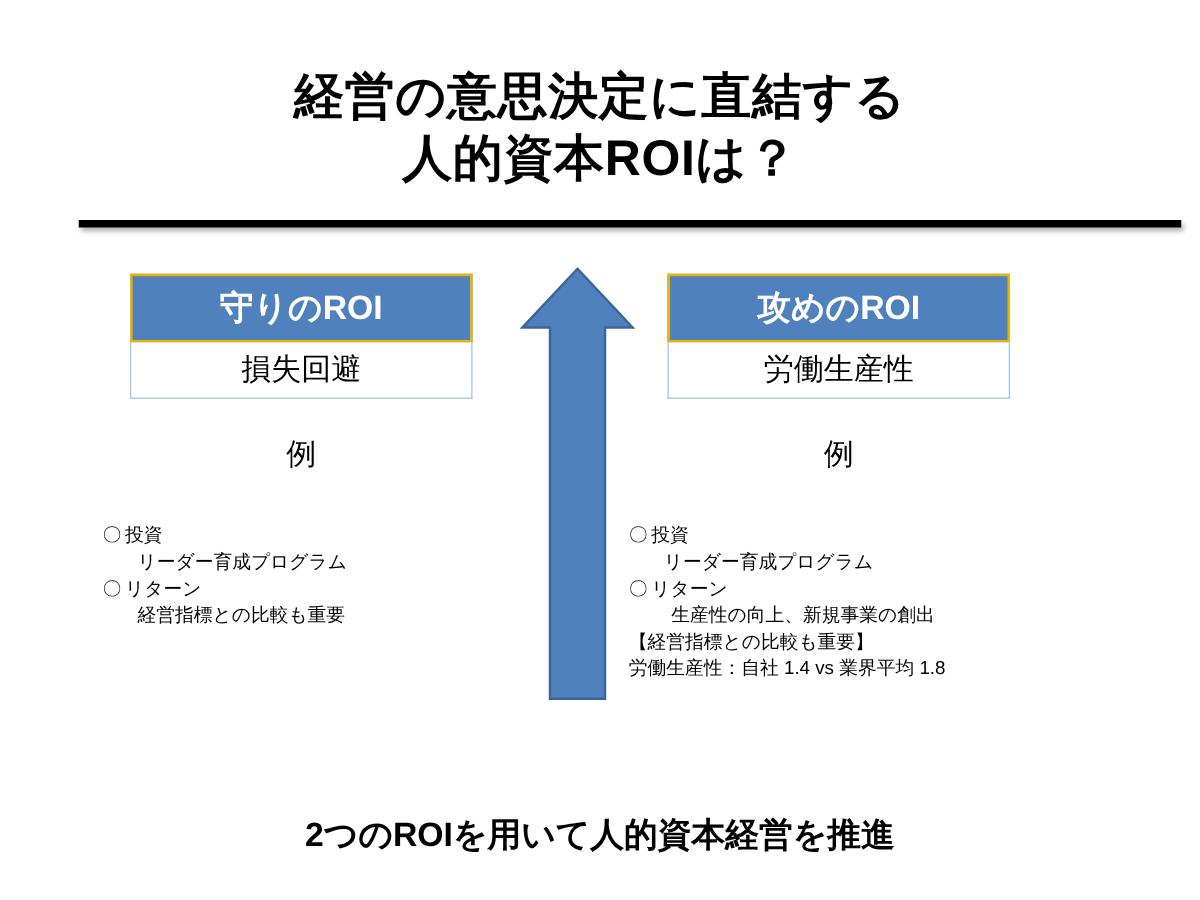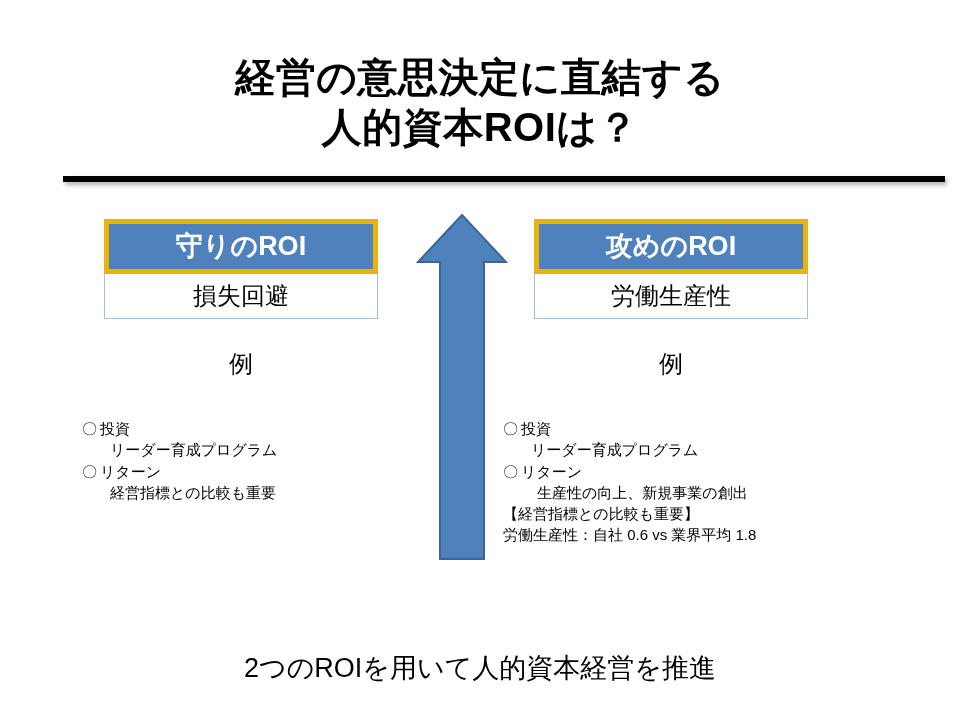--- a/index.html
+++ b/index.html
@@ -52,21 +52,21 @@
     position: absolute;
     top: 219px;
     width: 274px;
   }
   .roi-box.left  { left: 104px; }
   .roi-box.right { left: 534px; }
 
   .roi-head {
     height: 55px;
     background: #4F81BD;
-    border: 5px solid #eab308;
+    border: 2px solid #eab308;
     box-sizing: border-box;
     color: #FFFFFF;
     font-size: 27px;
     font-weight: bold;
     display: flex;
     align-items: center;
     justify-content: center;
     line-height: 1;
   }
   .roi-sub {
@@ -120,21 +120,21 @@
   .bullet { display: inline-block; margin-right: 3px; }
 
   
   .footer {
     position: absolute;
     left: 60px;
     top: 654px;
     width: 840px;
     text-align: center;
     font-size: 27px;
-    font-weight: normal;
+    font-weight: bold;
     color: #000000;
     line-height: 1.1;
     white-space: nowrap;
   }
 </style>
 </head>
 <body>
 
 <div id="slide">
 
@@ -190,19 +190,19 @@
     <span class="ln">
       <span class="bullet">〇</span><span>リターン</span>
     </span>
     <span class="ln indent2">
       <span>生産性の向上、新規事業の創出</span>
     </span>
     <span class="ln">
       <span>【経営指標との比較も重要】</span>
     </span>
     <span class="ln">
-      <span>労働生産性：自社 0.6 vs 業界平均 1.8</span>
+      <span>労働生産性：自社 1.4 vs 業界平均 1.8</span>
     </span>
   </div>
 
   <div class="footer">2つのROIを用いて人的資本経営を推進</div>
 
 </div>
 
 </body></html>

